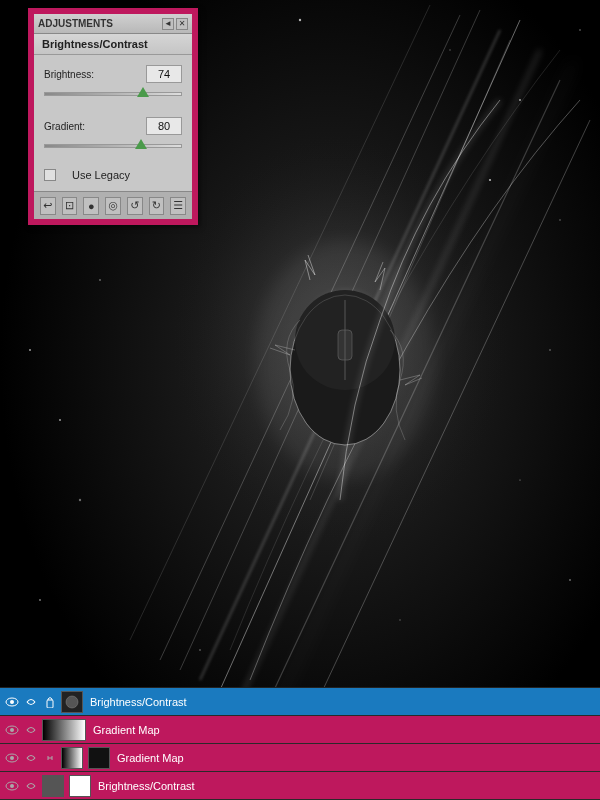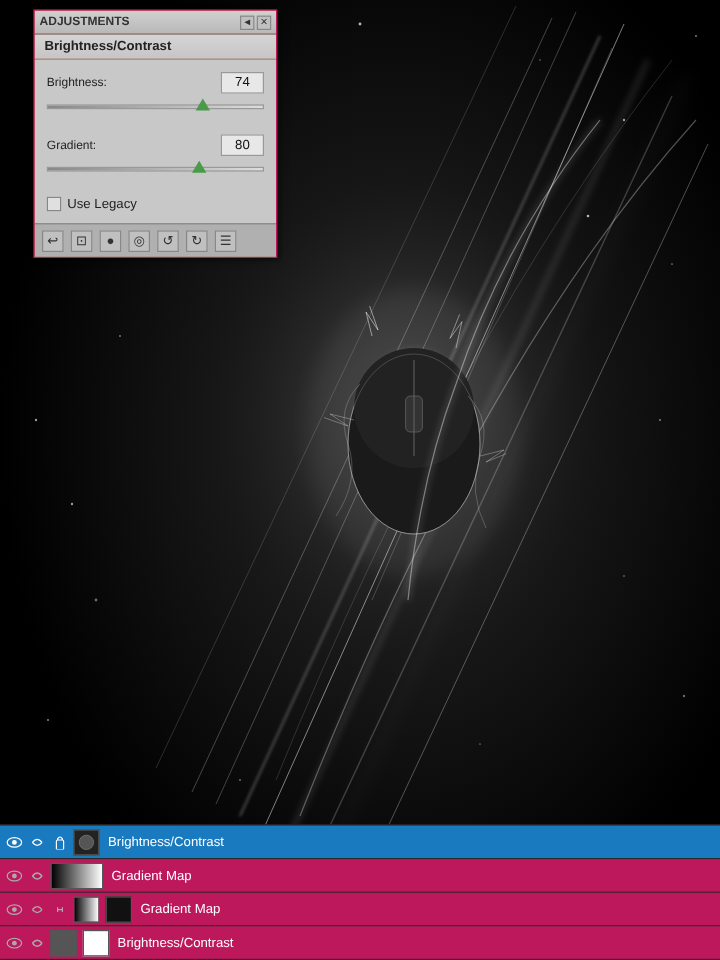--- a/index.html
+++ b/index.html
@@ -20,23 +20,23 @@
       width: 600px;
       height: 800px;
       background: #000;
     }
 
     
     #adjustments-panel {
       position: absolute;
       top: 8px;
       left: 28px;
-      width: 203px;
-      background: #c2410c;
-      border: 1px solid #be185d;
+      width: 170px;
+      background: #15803d;
+      border: 6px solid #be185d;
       box-shadow: 2px 2px 5px rgba(0,0,0,0.5);
       z-index: 10;
     }
 
     .panel-titlebar {
       background: linear-gradient(to bottom, #d0d0d0, #b8b8b8);
       border-bottom: 1px solid #888;
       display: flex;
       align-items: center;
       justify-content: space-between;
@@ -134,21 +134,21 @@
       height: 0;
       border-left: 6px solid transparent;
       border-right: 6px solid transparent;
       border-bottom: 10px solid #4a9a4a;
       transform: translateX(-6px);
     }
 
     .use-legacy-row {
       display: flex;
       align-items: center;
-      gap: 5px;
+      gap: 16px;
       margin-top: 14px;
     }
 
     .checkbox-box {
       width: 12px;
       height: 12px;
       background: #e0e0e0;
       border: 1px solid #888;
     }
 

